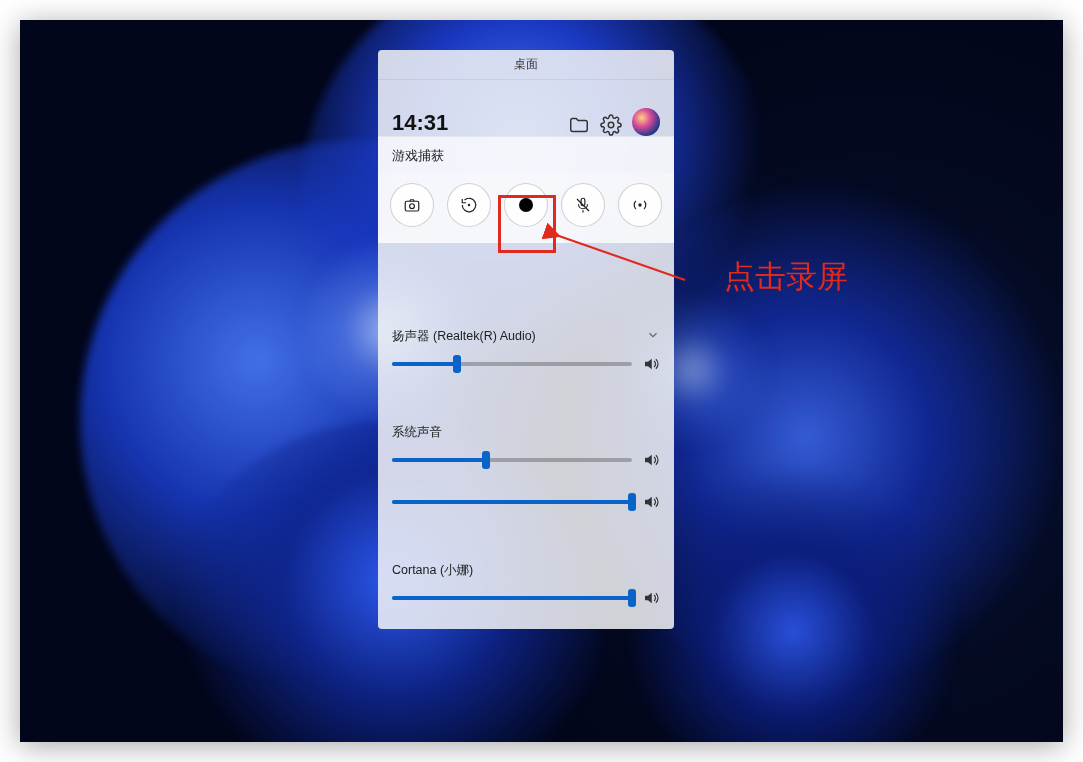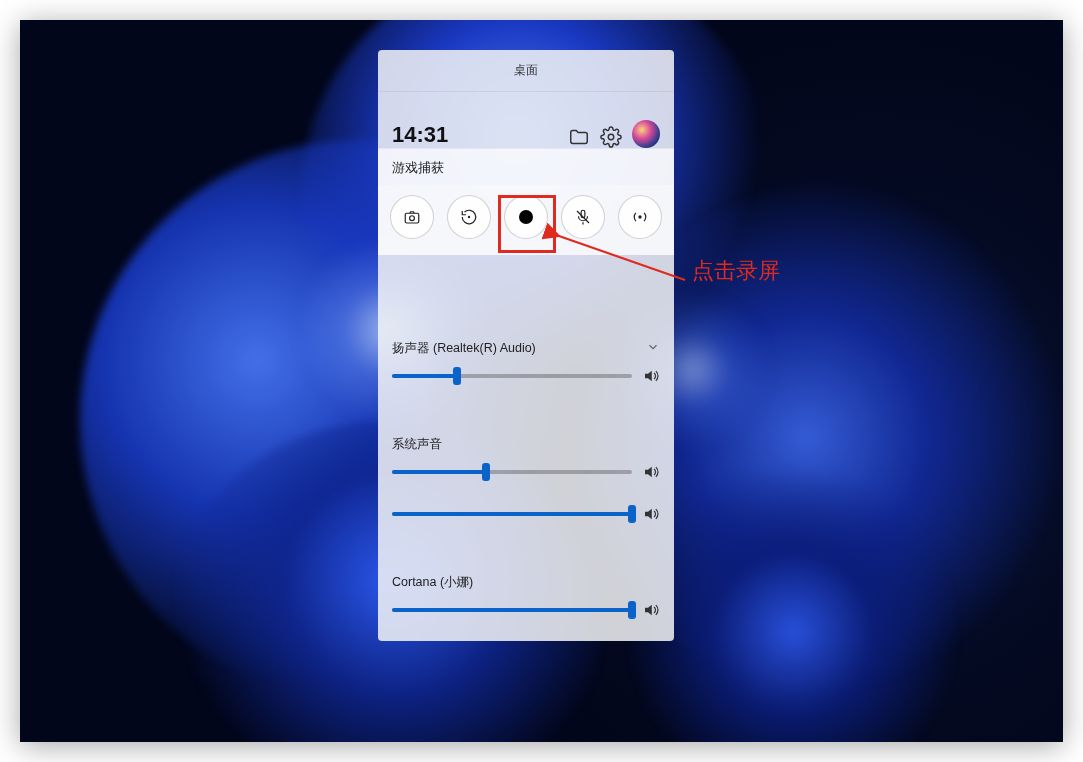--- a/index.html
+++ b/index.html
@@ -64,21 +64,21 @@
     width: 296px;
     background: rgba(242,243,246,0.86);
     backdrop-filter: blur(12px);
     border-radius: 4px;
     font-size: 13px;
     color: #222;
     overflow: hidden;
   }
   .panel-titlebar {
     position: relative;
-    height: 42px;
+    height: 30px;
     display: flex;
     align-items: center;
     justify-content: center;
     font-size: 12px;
     color: #333;
     border-bottom: 1px solid rgba(0,0,0,0.06);
   }
   .panel-header {
     display: flex;
     align-items: flex-end;
@@ -164,23 +164,24 @@
   
   .annot-box {
     position:absolute;
     border: 3px solid #e12a1e;
     background: transparent;
     pointer-events: none;
   }
   .annot-text {
     position:absolute;
     color:#e12a1e;
-    font-size: 22px;
+    font-size: 31px;
     font-weight: 500;
     font-family: "Microsoft YaHei","SimHei",sans-serif;
+    margin-left: 32px;
   }
   .annot-svg { position:absolute; overflow:visible; pointer-events:none; }
 </style>
 </head>
 <body>
 
 <div class="frame">
   <div class="wallpaper">
     <div class="petal p1"></div>
     <div class="petal p2"></div>

